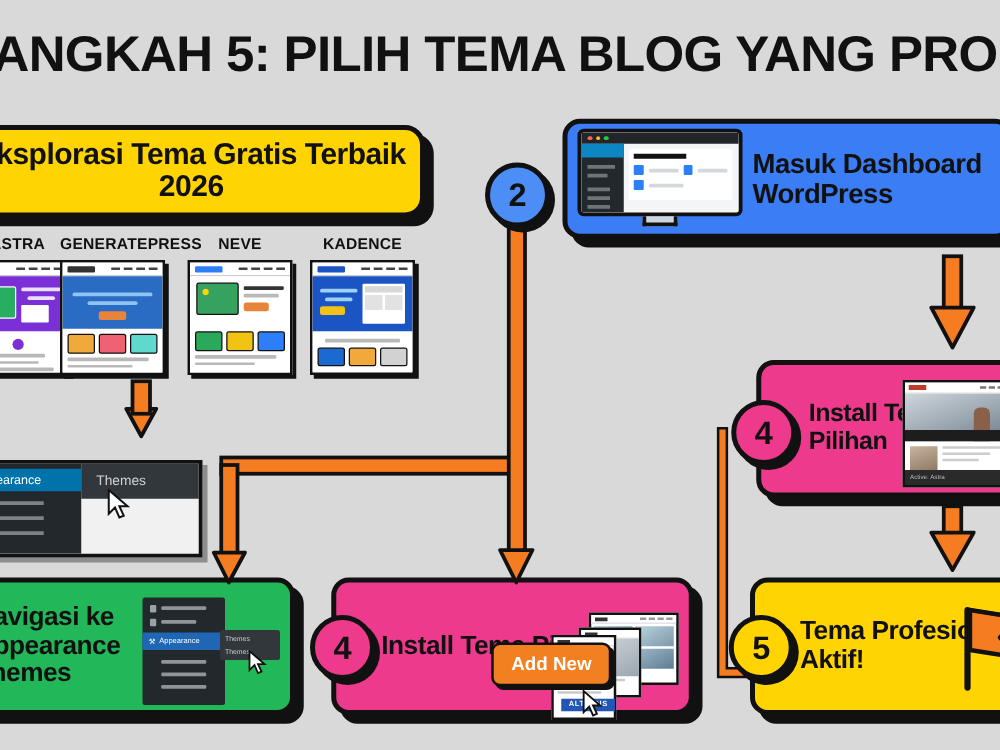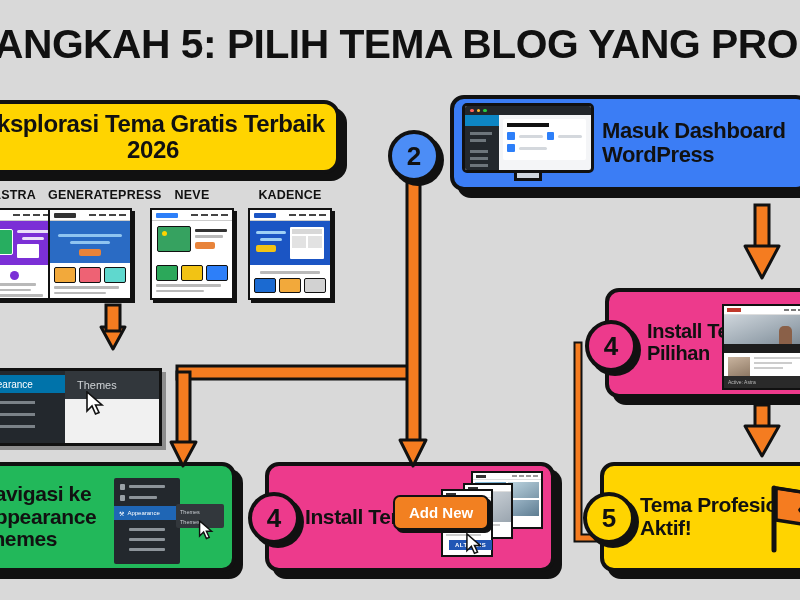--- a/index.html
+++ b/index.html
@@ -222,21 +222,21 @@
   .wpm-fly span { display:block; color:#c7ccd1; font-size:5.5px; line-height:1.9; }
 
   
   #pinkB {
     left: 265px; top: 462px;
     width: 290px; height: 110px;
     background: #ED3A8C;
     display: flex; align-items: center;
   }
   #pinkB .card-title { font-size: 21px; margin-left: 36px; }
-  .addnew-wrap { position:absolute; right: 6px; top: 1px; width: 140px; height: 94px; }
+  .addnew-wrap { position:absolute; right: 6px; top: 20px; width: 140px; height: 94px; }
   .an-sheet {
     position:absolute; background:#fff; border:2px solid #111;
   }
   .an-sheet.s1 { right: 2px; top: 4px; width: 72px; height: 58px; overflow:hidden; }
   .an-sheet.s2 { right: 32px; top: 16px; width: 50px; height: 56px; }
   .an-sheet.s3 { right: 52px; top: 22px; width: 52px; height: 68px; }
   .an-head { height:7px; background:#fff; border-bottom:1px solid #ddd; display:flex; align-items:center; padding:0 3px; }
   .an-logo { width:10px;height:3px;background:#333; }
   .an-nav { margin-left:auto; display:flex; gap:2px; }
   .an-nav i { width:5px;height:1.5px;background:#999;display:block; }

